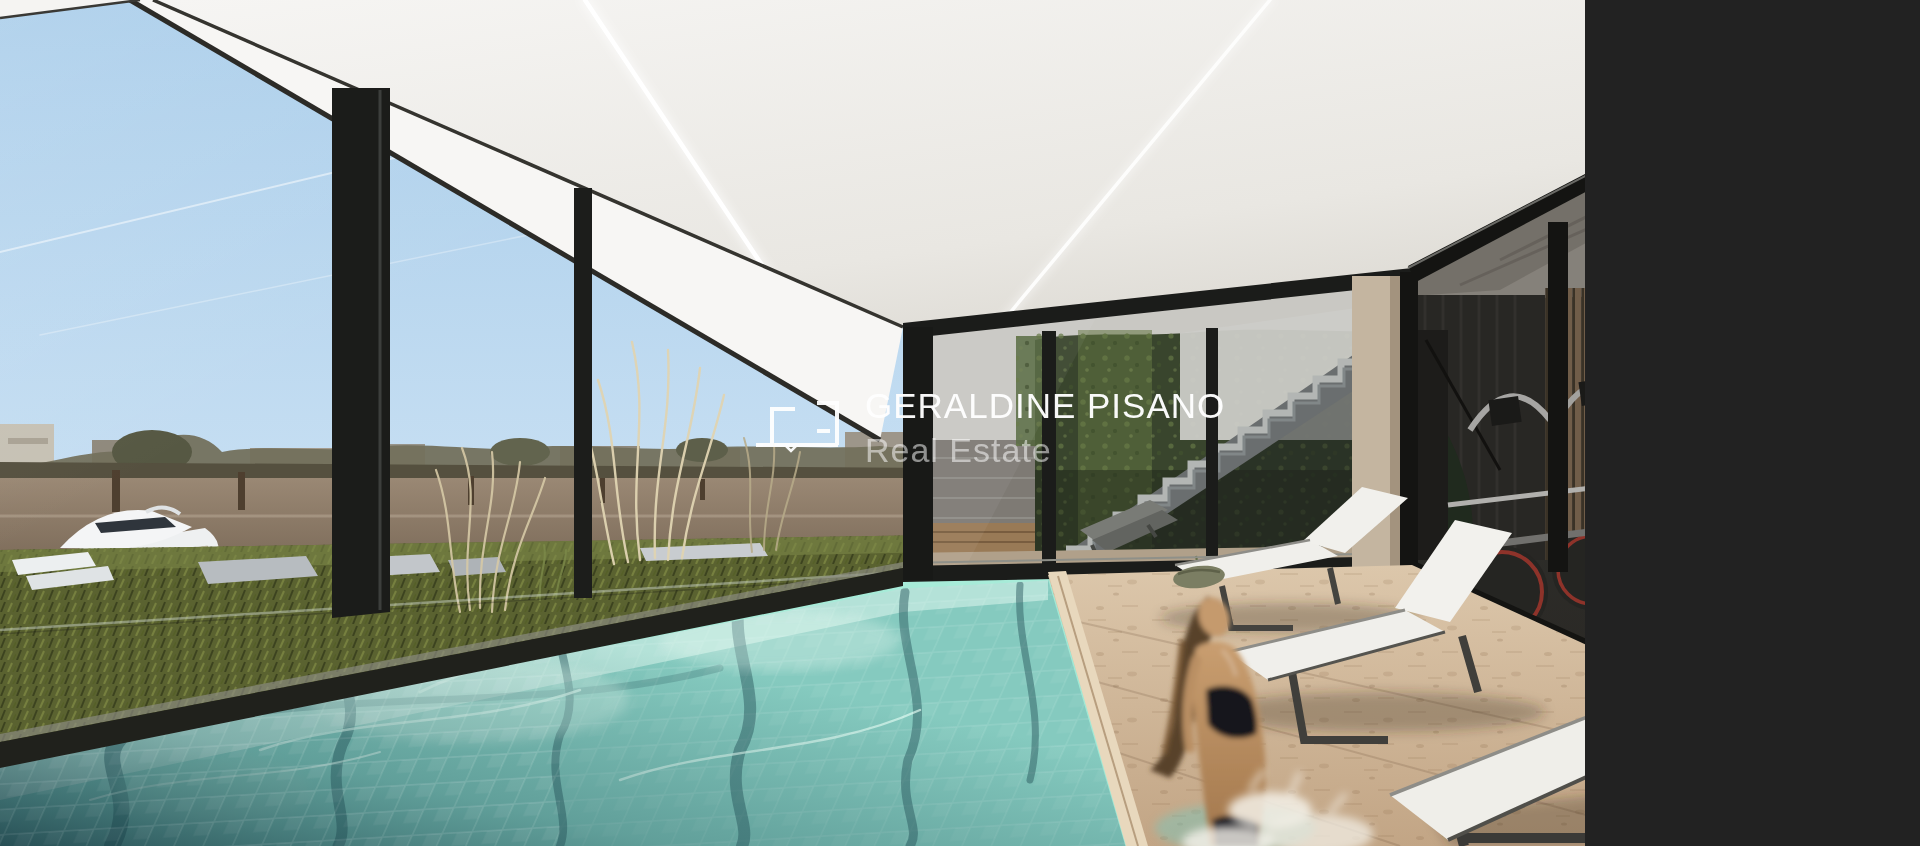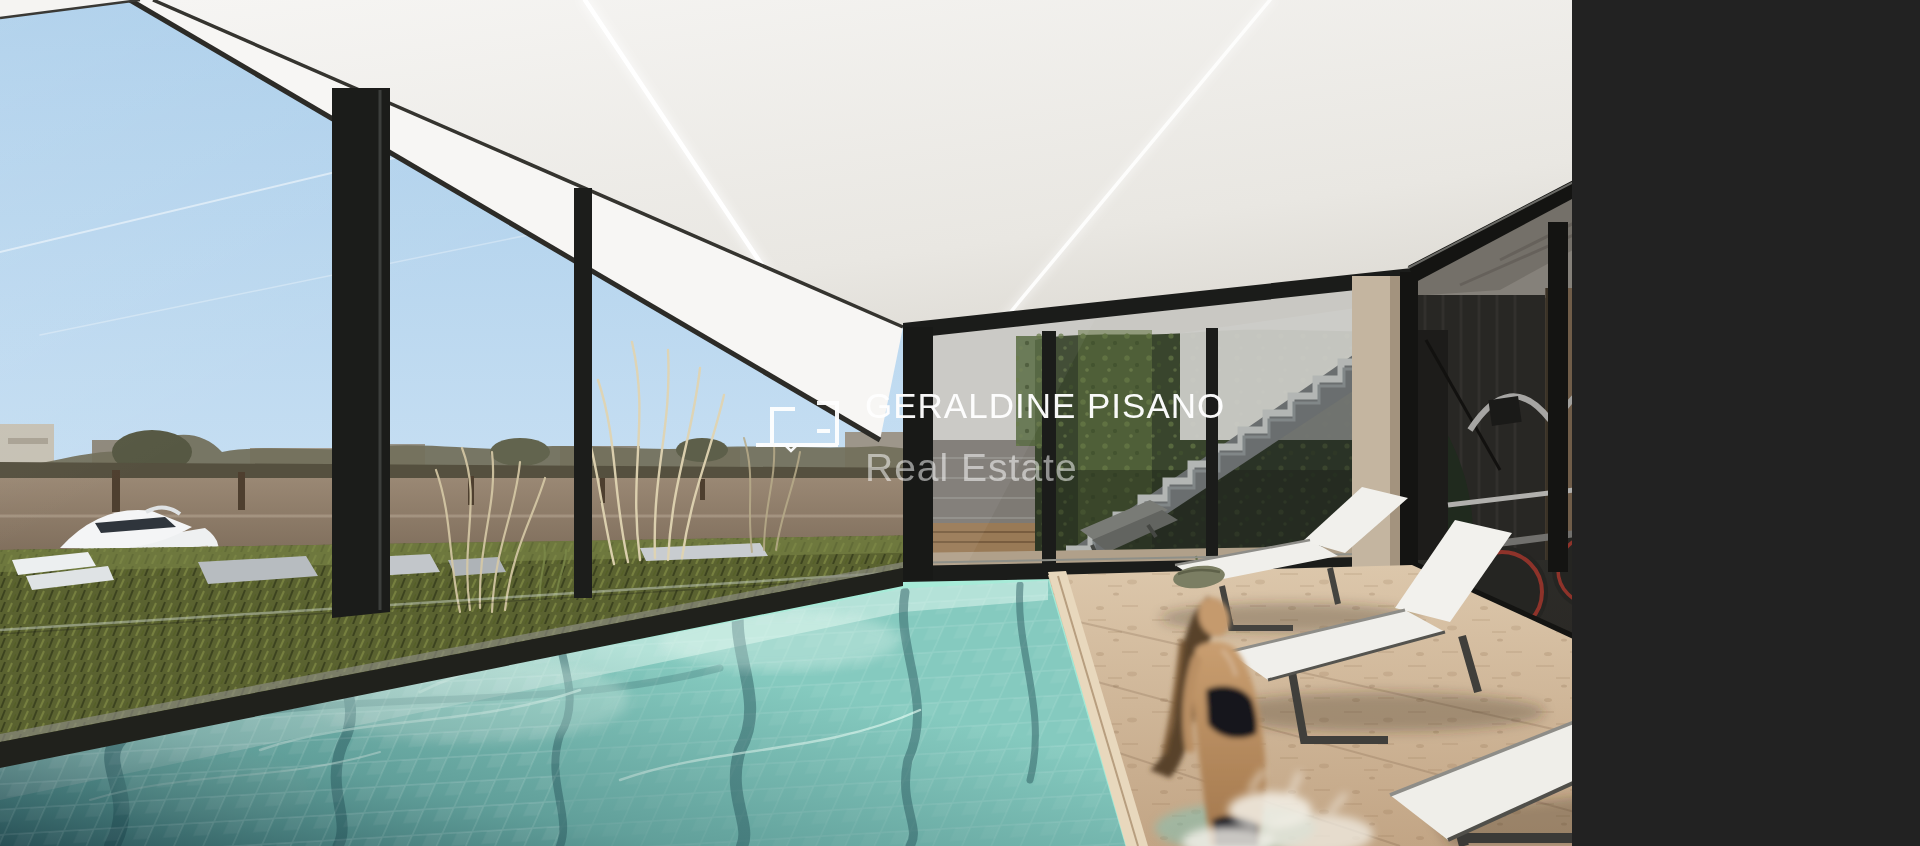--- a/index.html
+++ b/index.html
@@ -1,25 +1,25 @@
 <!DOCTYPE html>
 <html><head>
 <meta charset="utf-8">
 <style>
   html,body{margin:0;padding:0;background:#222;}
   .stage{position:relative;width:1572px;height:846px;overflow:hidden;background:#cfe3f2;
-         font-family:"Liberation Sans",sans-serif;}
+         font-family:"Liberation Sans",sans-serif;padding-left:13px;}
   svg.scene{position:absolute;left:0;top:0;width:1920px;height:846px;display:block;}
   .watermark{position:absolute;left:754px;top:378px;display:flex;gap:19px;align-items:flex-start;
              color:#ffffff;pointer-events:none;}
   .wm-logo{width:92px;height:82px;flex:0 0 auto;}
   .wm-text{display:flex;flex-direction:column;margin-top:10px;}
   .wm-title{font-weight:300;font-size:35px;line-height:1.02;letter-spacing:1px;opacity:.97;
             white-space:nowrap;}
-  .wm-sub{font-weight:300;font-size:39px;line-height:1;letter-spacing:1px;opacity:.52;margin-top:24px;
+  .wm-sub{font-weight:300;font-size:34px;line-height:1;letter-spacing:1px;opacity:.52;margin-top:9px;
           white-space:nowrap;}
 </style>
 </head>
 <body>
 
 <div class="stage">
 <svg class="scene" viewBox="0 0 1920 846" preserveAspectRatio="none">
   <defs>
     <linearGradient id="gSky" x1="0" y1="0" x2="0" y2="1">
       <stop offset="0" stop-color="#a9cdea"></stop>

